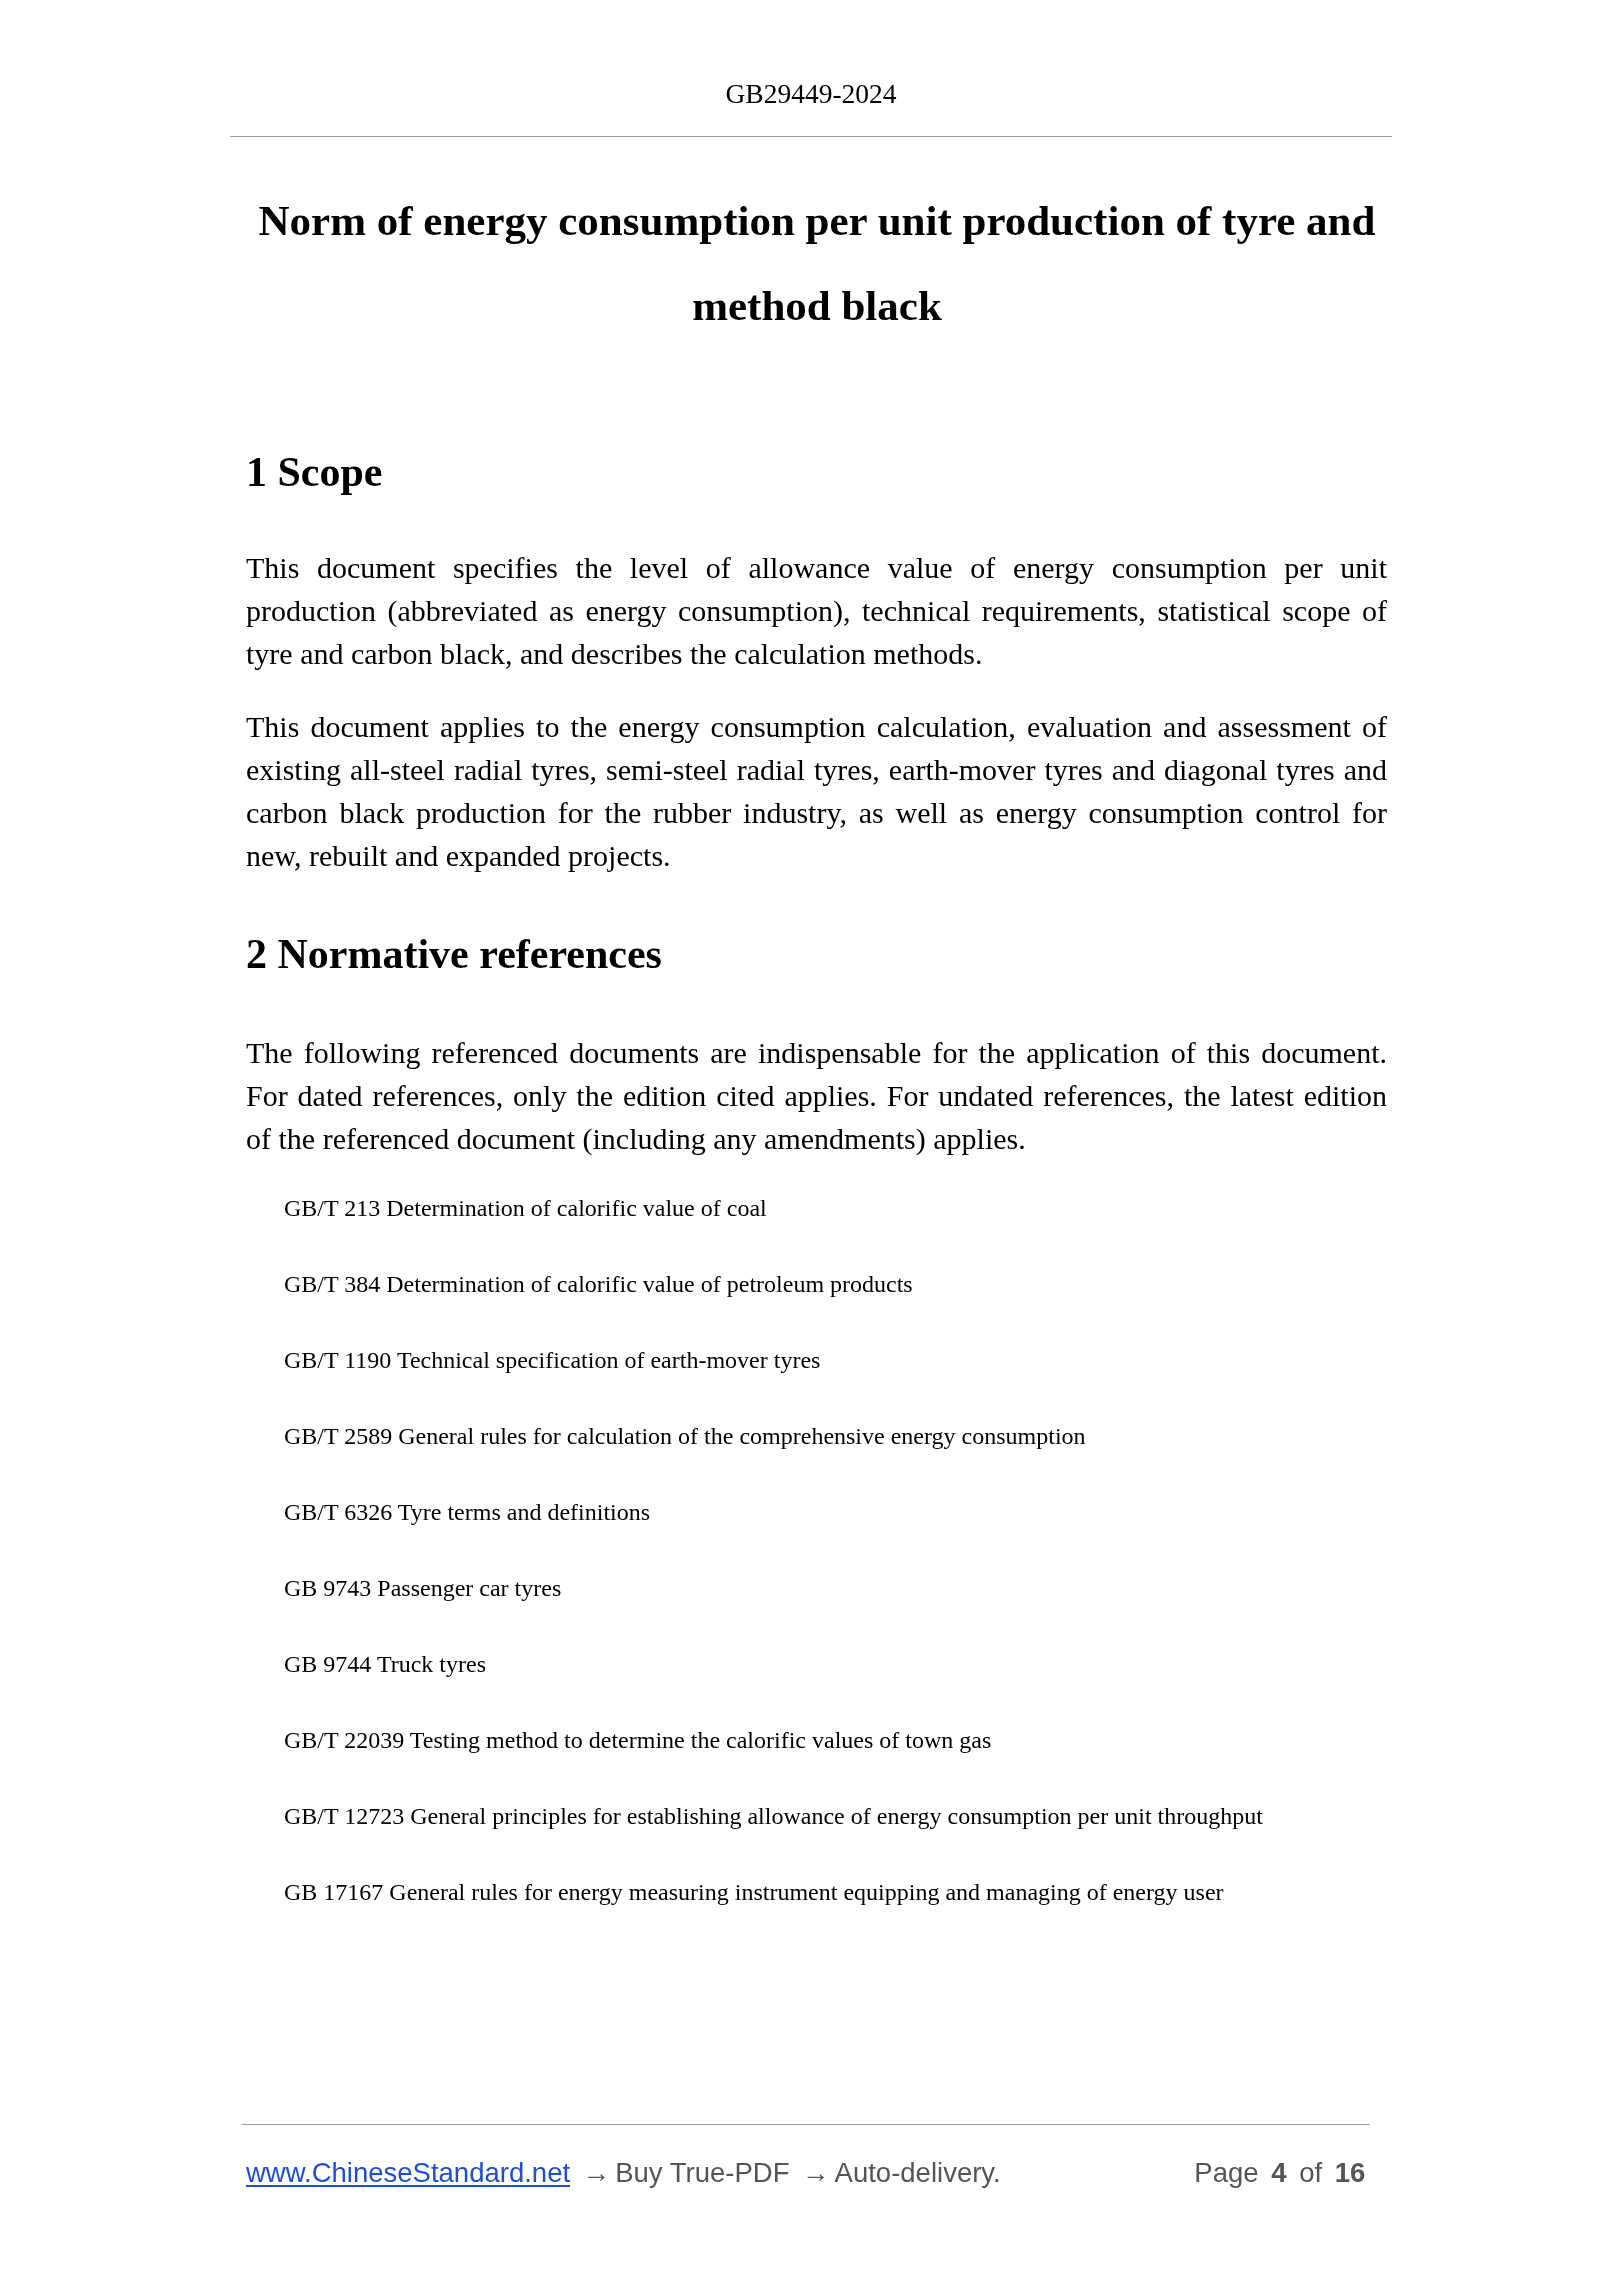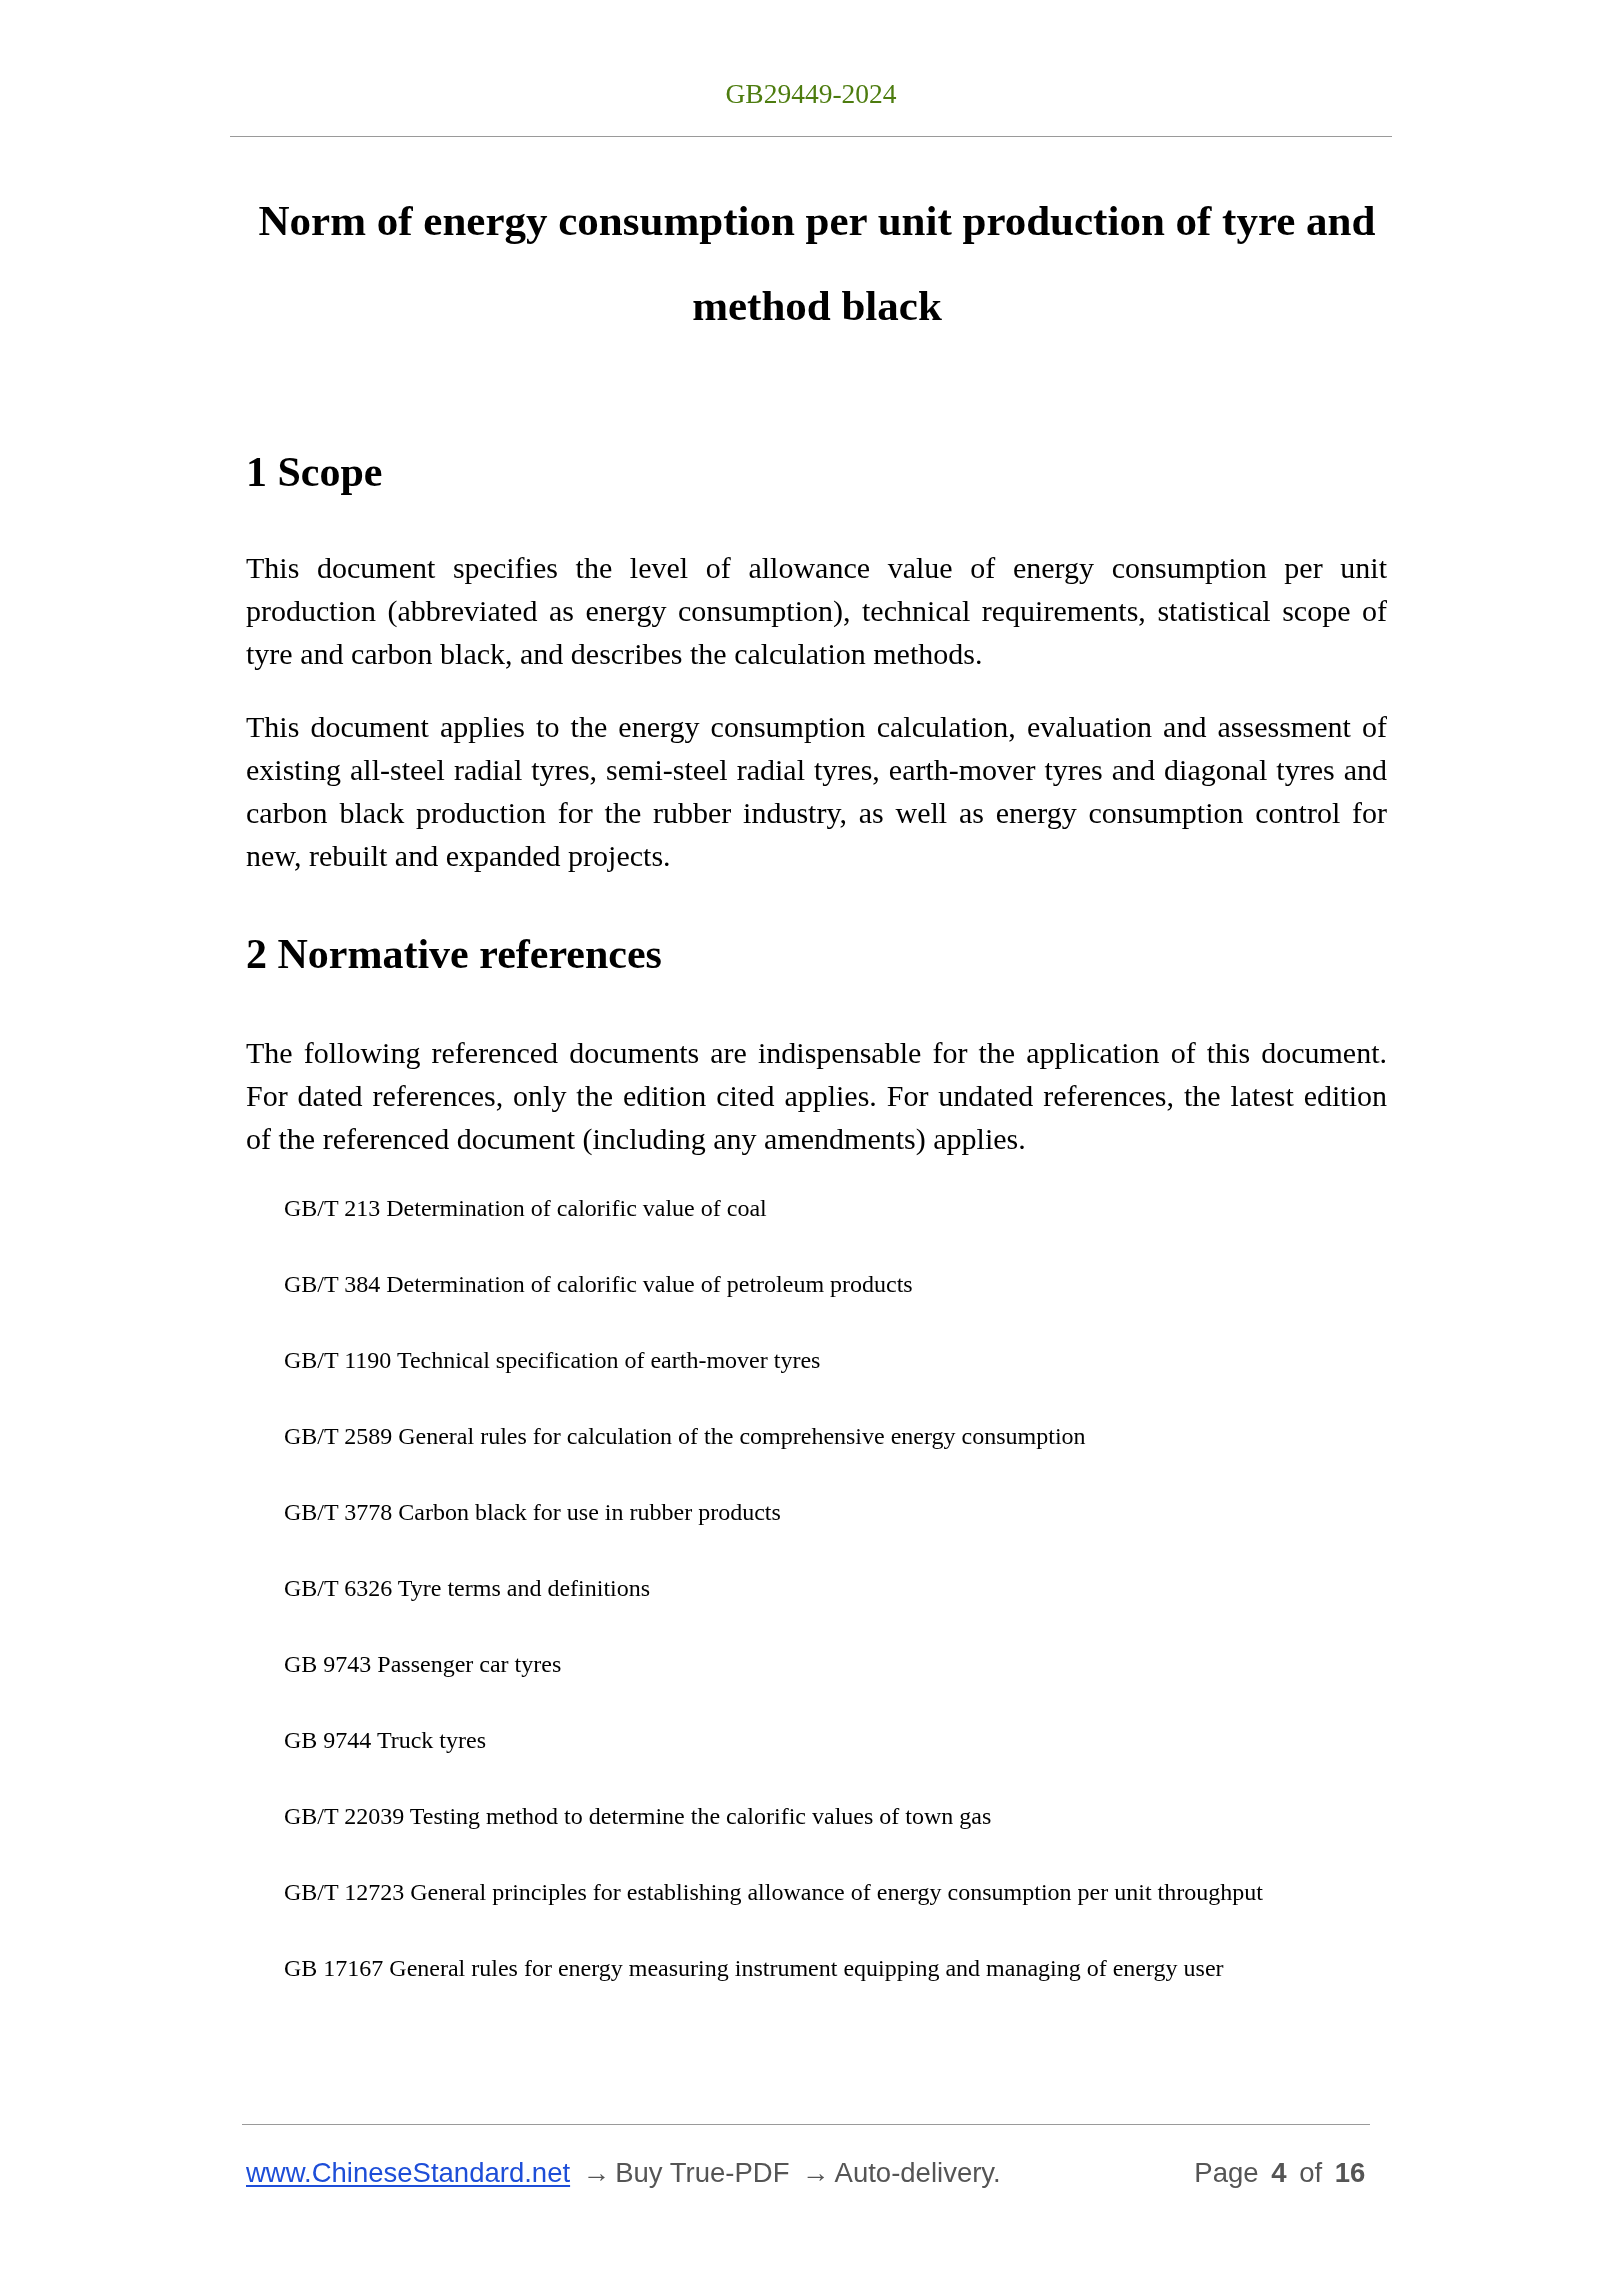--- a/index.html
+++ b/index.html
@@ -16,21 +16,21 @@
       color: #000;
     }
     .page-header {
       position: absolute;
       left: 230px;
       top: 77px;
       width: 1162px;
       text-align: center;
       font-family: "Liberation Serif", serif;
       font-size: 27.5px;
-      color: #4d7c0f;
+      color: #000000;
       line-height: 33px;
     }
     .header-rule {
       position: absolute;
       left: 230px;
       top: 136px;
       width: 1162px;
       height: 0;
       border-top: 1.7px solid #9a9a9a;
     }
@@ -150,21 +150,20 @@
 
   <h2 class="section-heading" style="top:929px;">2 Normative references</h2>
 
   <p class="para" style="top:1031px;">The following referenced documents are indispensable for the application of this document. For dated references, only the edition cited applies. For undated references, the latest edition of the referenced document (including any amendments) applies.</p>
 
   <ul class="ref-list">
     <li class="ref-item">GB/T 213 Determination of calorific value of coal</li>
     <li class="ref-item">GB/T 384 Determination of calorific value of petroleum products</li>
     <li class="ref-item">GB/T 1190 Technical specification of earth-mover tyres</li>
     <li class="ref-item">GB/T 2589 General rules for calculation of the comprehensive energy consumption</li>
-    <li class="ref-item">GB/T 3778 Carbon black for use in rubber products</li>
     <li class="ref-item">GB/T 6326 Tyre terms and definitions</li>
     <li class="ref-item">GB 9743 Passenger car tyres</li>
     <li class="ref-item">GB 9744 Truck tyres</li>
     <li class="ref-item">GB/T 22039 Testing method to determine the calorific values of town gas</li>
     <li class="ref-item">GB/T 12723 General principles for establishing allowance of energy consumption per unit throughput</li>
     <li class="ref-item">GB 17167 General rules for energy measuring instrument equipping and managing of energy user</li>
   </ul>
 </div>
 
 <div class="footer-rule"></div>

